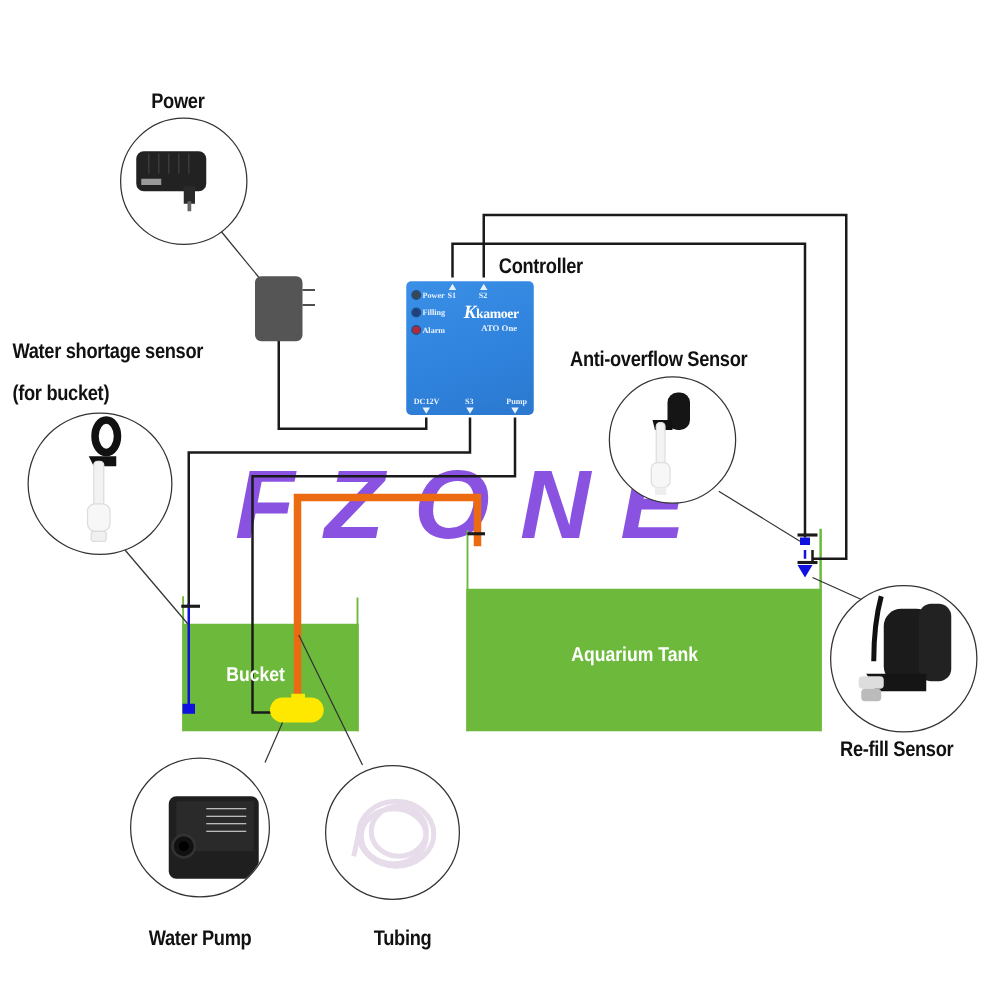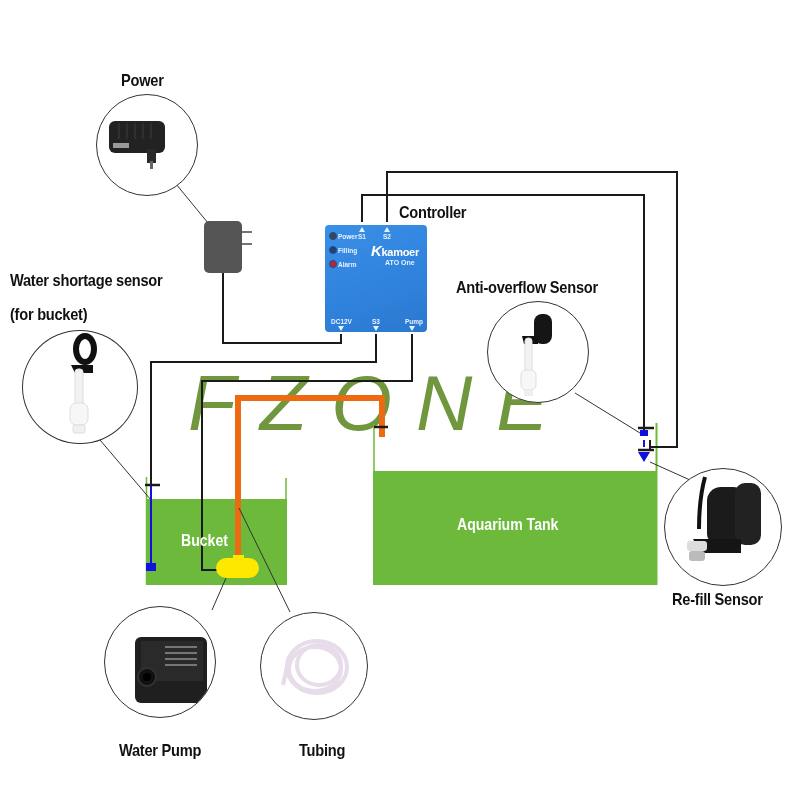--- a/index.html
+++ b/index.html
@@ -15,28 +15,28 @@
       transform: scaleX(0.86);
       transform-origin: left top;
       white-space: nowrap;
     }
     .tank-label {
       position: absolute; color: #ffffff; font-weight: bold; font-size: 16px;
       font-family: "Liberation Sans", sans-serif; transform: scaleX(0.88); transform-origin: left top; white-space: nowrap;
     }
     .watermark {
       position: absolute; left: 188px; top: 358px; font-family: "Liberation Sans", sans-serif;
-      font-weight: normal; font-style: italic; font-size: 78px; color: #4d7c0f; letter-spacing: 24px;
+      font-weight: bold; font-style: italic; font-size: 78px; color: #6d28d9; letter-spacing: 24px;
       opacity: 0.8; white-space: nowrap;
     }
     
     #controller {
       position: absolute; left: 325px; top: 225px; width: 102px; height: 107px;
       background: linear-gradient(160deg, #3a8fe6 0%, #2f82dc 60%, #2b78cf 100%);
-      border-radius: 4px; color: #fff; font-family: Liberation Sans, sans-serif;
+      border-radius: 4px; color: #fff; font-family: Liberation Serif, serif;
     }
     .ctl-txt { position: absolute; font-size: 6.5px; font-weight: bold; color: #e8f2ff; white-space: nowrap; }
     .led { position: absolute; width: 6px; height: 6px; border-radius: 50%; border: 1px solid #1d4f8a; }
     .arrow-up, .arrow-down { position: absolute; width: 0; height: 0; border-left: 3px solid transparent; border-right: 3px solid transparent; }
     .arrow-up { border-bottom: 5px solid #e8f2ff; }
     .arrow-down { border-top: 5px solid #e8f2ff; }
     .brand { position: absolute; left: 46px; top: 17px; font-size: 11px; font-weight: bold; color: #fff; letter-spacing: -0.3px; }
     .brand .k { font-size: 15px; font-style: italic; }
     .model { position: absolute; left: 60px; top: 34px; font-size: 7px; font-weight: bold; color: #e8f2ff; }
     

